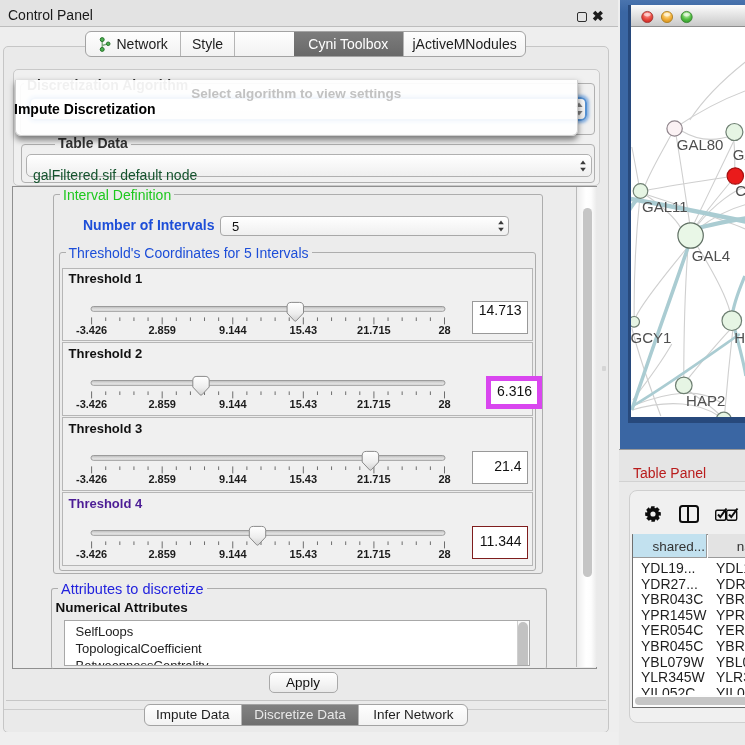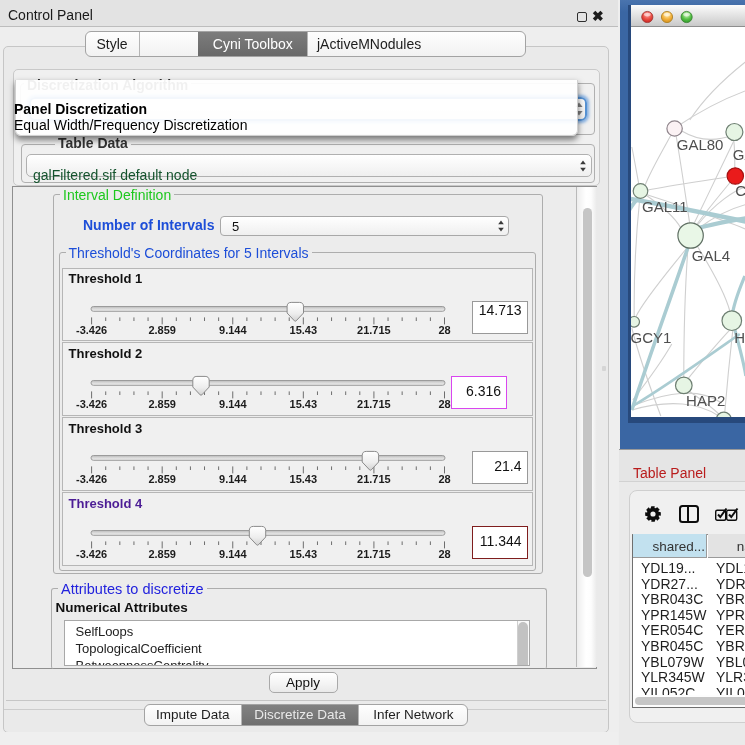--- a/index.html
+++ b/index.html
@@ -7,20 +7,26 @@
 .a{position:absolute;}
 .lbl{position:absolute;white-space:nowrap;}
 </style></head><body>
 
 <div class="a" style="left:0px;top:0px;width:618px;height:26px;background:#e3e3e3;border-bottom:1px solid #bdbdbd;"></div>
 <div class="lbl" style="left:8px;top:7px;font-size:14px;color:#1a1a1a;font-weight:normal;">Control Panel</div>
 <div class="a" style="left:577px;top:11.5px;width:8px;height:8px;border:1.6px solid #2e2e2e;border-radius:2px;background:transparent;"></div>
 <div class="lbl" style="left:592px;top:7.5px;font-size:14px;color:#1c1c1c;font-weight:bold;">✖</div>
 <div class="a" style="left:3px;top:46px;width:604px;height:685px;border:1px solid #c6c6c6;border-radius:5px;background:#eaeaea;"></div>
 <div class="a" style="left:84.5px;top:31px;width:439.7px;height:24px;border:1px solid #a3a3a3;border-radius:6px;background:linear-gradient(#fefefe,#f2f2f2);overflow:hidden;display:flex;">
+<div style="width:95.5px;height:100%;color:#1d1d1d;border-right:1px solid #b5b5b5;display:flex;align-items:center;justify-content:flex-start;padding-left:12px;font-size:14px;box-sizing:border-box;"><svg width="14" height="17" viewBox="0 0 14 17" style="margin-right:5px;">
+        <path d="M4.2 5 L4.2 12 M4.2 9.5 L8.8 8.2" stroke="#7ba87b" stroke-width="1.3" fill="none"></path>
+        <circle cx="4.2" cy="3.6" r="2" fill="#4caf50" stroke="#1e6b22" stroke-width="0.9"></circle>
+        <circle cx="4.2" cy="13.4" r="2" fill="#4caf50" stroke="#1e6b22" stroke-width="0.9"></circle>
+        <circle cx="10.2" cy="7.8" r="1.8" fill="#4caf50" stroke="#1e6b22" stroke-width="0.9"></circle>
+      </svg>Network</div>
 <div style="width:54px;height:100%;color:#1d1d1d;border-right:1px solid #b5b5b5;display:flex;align-items:center;justify-content:center;font-size:14px;box-sizing:border-box;">Style</div>
 <div style="width:58.60000000000002px;height:100%;color:#1d1d1d;border-right:1px solid #b5b5b5;display:flex;align-items:center;justify-content:center;font-size:14px;box-sizing:border-box;margin-top:32px;">Select</div>
 <div style="width:110.39999999999998px;height:100%;background:linear-gradient(#7c7c7c,#696969);color:#fff;border-right:1px solid #b5b5b5;display:flex;align-items:center;justify-content:center;font-size:14px;box-sizing:border-box;">Cyni Toolbox</div>
 <div style="width:121.20000000000005px;height:100%;color:#1d1d1d;display:flex;align-items:center;justify-content:center;font-size:14px;box-sizing:border-box;">jActiveMNodules</div>
 </div>
 <div class="a" style="left:13px;top:69px;width:584.5px;height:115px;border:1px solid #c9c9c9;border-radius:5px;background:#f0f0f0;"></div>
 <div class="a" style="left:20px;top:83px;width:572.5px;height:50px;border:1px solid #b0b0b0;border-radius:4px;"></div>
 <div class="lbl" style="left:24px;top:77px;font-size:14px;color:#333;font-weight:bold;"><span style="background:#f0f0f0;padding:0 3px;">Discretization Algorithm</span></div>
 <div class="a" style="left:29px;top:97px;width:558px;height:23.5px;border:2px solid #5591d2;border-radius:6px;background:linear-gradient(#fafafa,#ededed);box-shadow:0 0 3px 1.5px rgba(90,150,220,0.7);box-sizing:border-box;"></div>
 <svg class="a" style="left:575px;top:102px;" width="8" height="14" viewBox="0 0 8 14">
@@ -94,21 +100,21 @@
       <rect x="28" y="37.5" width="354" height="4.8" rx="2.4" fill="url(#tg)" stroke="#9b9b9b" stroke-width="1"></rect>
       <path d="M28.60 48.4 L28.60 55.4 M42.72 48.4 L42.72 52 M56.83 48.4 L56.83 52 M70.95 48.4 L70.95 52 M85.06 48.4 L85.06 52 M99.18 48.4 L99.18 55.4 M113.30 48.4 L113.30 52 M127.41 48.4 L127.41 52 M141.53 48.4 L141.53 52 M155.64 48.4 L155.64 52 M169.76 48.4 L169.76 55.4 M183.88 48.4 L183.88 52 M197.99 48.4 L197.99 52 M212.11 48.4 L212.11 52 M226.22 48.4 L226.22 52 M240.34 48.4 L240.34 55.4 M254.46 48.4 L254.46 52 M268.57 48.4 L268.57 52 M282.69 48.4 L282.69 52 M296.80 48.4 L296.80 52 M310.92 48.4 L310.92 55.4 M325.04 48.4 L325.04 52 M339.15 48.4 L339.15 52 M353.27 48.4 L353.27 52 M367.38 48.4 L367.38 52 M381.50 48.4 L381.50 55.4" stroke="#6e6e6e" stroke-width="1" fill="none"></path>
       <text x="28.6" y="64.5" font-size="11" font-weight="bold" fill="#1c1c1c" text-anchor="middle" font-family="Liberation Sans">-3.426</text>
       <text x="99.2" y="64.5" font-size="11" font-weight="bold" fill="#1c1c1c" text-anchor="middle" font-family="Liberation Sans">2.859</text>
       <text x="169.8" y="64.5" font-size="11" font-weight="bold" fill="#1c1c1c" text-anchor="middle" font-family="Liberation Sans">9.144</text>
       <text x="240.3" y="64.5" font-size="11" font-weight="bold" fill="#1c1c1c" text-anchor="middle" font-family="Liberation Sans">15.43</text>
       <text x="310.9" y="64.5" font-size="11" font-weight="bold" fill="#1c1c1c" text-anchor="middle" font-family="Liberation Sans">21.715</text>
       <text x="381.5" y="64.5" font-size="11" font-weight="bold" fill="#1c1c1c" text-anchor="middle" font-family="Liberation Sans">28</text>
       <path d="M129.8 37.6 Q129.8 33.4 133.9 33.4 L142.1 33.4 Q146.2 33.4 146.2 37.6 L146.2 44.0 L138.8 51.9 Q138.0 52.5 137.2 51.9 L129.8 44.0 Z" fill="url(#th)" stroke="#8a8a8a" stroke-width="1"></path>
     </svg>
-<div class="a" style="left:388px;top:32.7px;width:56px;height:33.3px;background:#fff;border:1px solid #d946ef;box-sizing:border-box;display:flex;align-items:center;justify-content:flex-end;padding-right:5px;padding-bottom:4px;font-size:14px;color:#111;">6.316</div>
+<div class="a" style="left:423px;top:32.7px;width:56px;height:33.3px;background:#fff;border:5px solid #d946ef;box-sizing:border-box;display:flex;align-items:center;justify-content:flex-end;padding-right:5px;padding-bottom:4px;font-size:14px;color:#111;">6.316</div>
 </div>
 <div class="a" style="left:62px;top:417.3px;width:469px;height:71.5px;border:1px solid #b6b6b6;background:#f0f0f0;">
 <div class="lbl" style="left:5.5px;top:2.5px;font-size:13px;font-weight:bold;color:#111;">Threshold 3</div>
 <svg width="469" height="71.5" viewBox="0 0 469 71.5" style="position:absolute;left:0;top:0;">
       <defs>
         <linearGradient id="tg" x1="0" y1="0" x2="0" y2="1">
           <stop offset="0" stop-color="#b8b8b8"></stop>
           <stop offset="0.45" stop-color="#d8d8d8"></stop>
           <stop offset="1" stop-color="#efefef"></stop>
         </linearGradient>
@@ -171,22 +177,22 @@
 <div class="a" style="left:6px;top:699.5px;width:600px;height:1px;background:#c6c6c6;"></div>
 <div class="a" style="left:4px;top:708.8px;width:603px;height:1px;background:#cccccc;"></div>
 <div class="a" style="left:143.8px;top:704px;width:322.7px;height:19.5px;border:1px solid #a3a3a3;border-radius:6px;background:linear-gradient(#fefefe,#f2f2f2);overflow:hidden;display:flex;">
 <div style="width:96.89999999999998px;height:100%;color:#1d1d1d;border-right:1px solid #b5b5b5;display:flex;align-items:center;justify-content:center;font-size:13.5px;box-sizing:border-box;">Impute Data</div>
 <div style="width:117.5px;height:100%;background:linear-gradient(#828282,#6f6f6f);color:#e9e9e9;border-right:1px solid #b5b5b5;display:flex;align-items:center;justify-content:center;font-size:13.5px;box-sizing:border-box;">Discretize Data</div>
 <div style="width:108.30000000000001px;height:100%;color:#1d1d1d;display:flex;align-items:center;justify-content:center;font-size:13.5px;box-sizing:border-box;">Infer Network</div>
 </div>
 <div class="a" style="left:0px;top:732px;width:618px;height:13px;background:#efefef;"></div>
 <div class="a" style="left:602px;top:366px;width:4px;height:5px;background:#d5d5d5;border-radius:1px;"></div>
 <div class="a" style="left:15px;top:80px;width:562.5px;height:55.5px;background:rgba(255,255,255,0.93);border:1px solid rgba(170,170,170,0.55);border-top:none;border-radius:0 0 6px 6px;box-shadow:0 3.5px 6px rgba(0,0,0,0.5);box-sizing:border-box;">
-    <div style="position:absolute;left:-2px;top:21px;font-size:14px;font-weight:bold;color:#000;">Panel Discretization</div>
-    <div style="position:absolute;left:-2px;top:37px;font-size:14px;color:#000;">Equal Width/Frequency Discretization</div>
+    <div style="position:absolute;left:0;top:5.5px;width:100%;text-align:center;font-size:13.5px;font-weight:bold;color:#c2c2c2;">Select algorithm to view settings</div>
+    <div style="position:absolute;left:-2px;top:21px;font-size:14px;font-weight:bold;color:#000;">Impute Discretization</div>
   </div>
 <div class="a" style="left:619.8px;top:0px;width:125.2px;height:449px;background:linear-gradient(#4a74ae,#3a66a3 12px);"></div>
 <div class="a" style="left:627.8px;top:5px;width:117.2px;height:418px;background:#27497c;"></div>
 <div class="a" style="left:631.2px;top:5px;width:113.8px;height:21px;background:linear-gradient(#fcfcfc,#c9c9c9);border-bottom:1px solid #8e8e8e;"></div>
 <svg class="a" style="left:636px;top:8px;" width="62" height="18" viewBox="0 0 62 18">
 <defs>
 <radialGradient id="rb" cx="0.5" cy="0.3" r="0.75">
         <stop offset="0" stop-color="#ffa0a0"></stop>
         <stop offset="0.55" stop-color="#e84b40"></stop>
         <stop offset="1" stop-color="#c41f1d"></stop>

